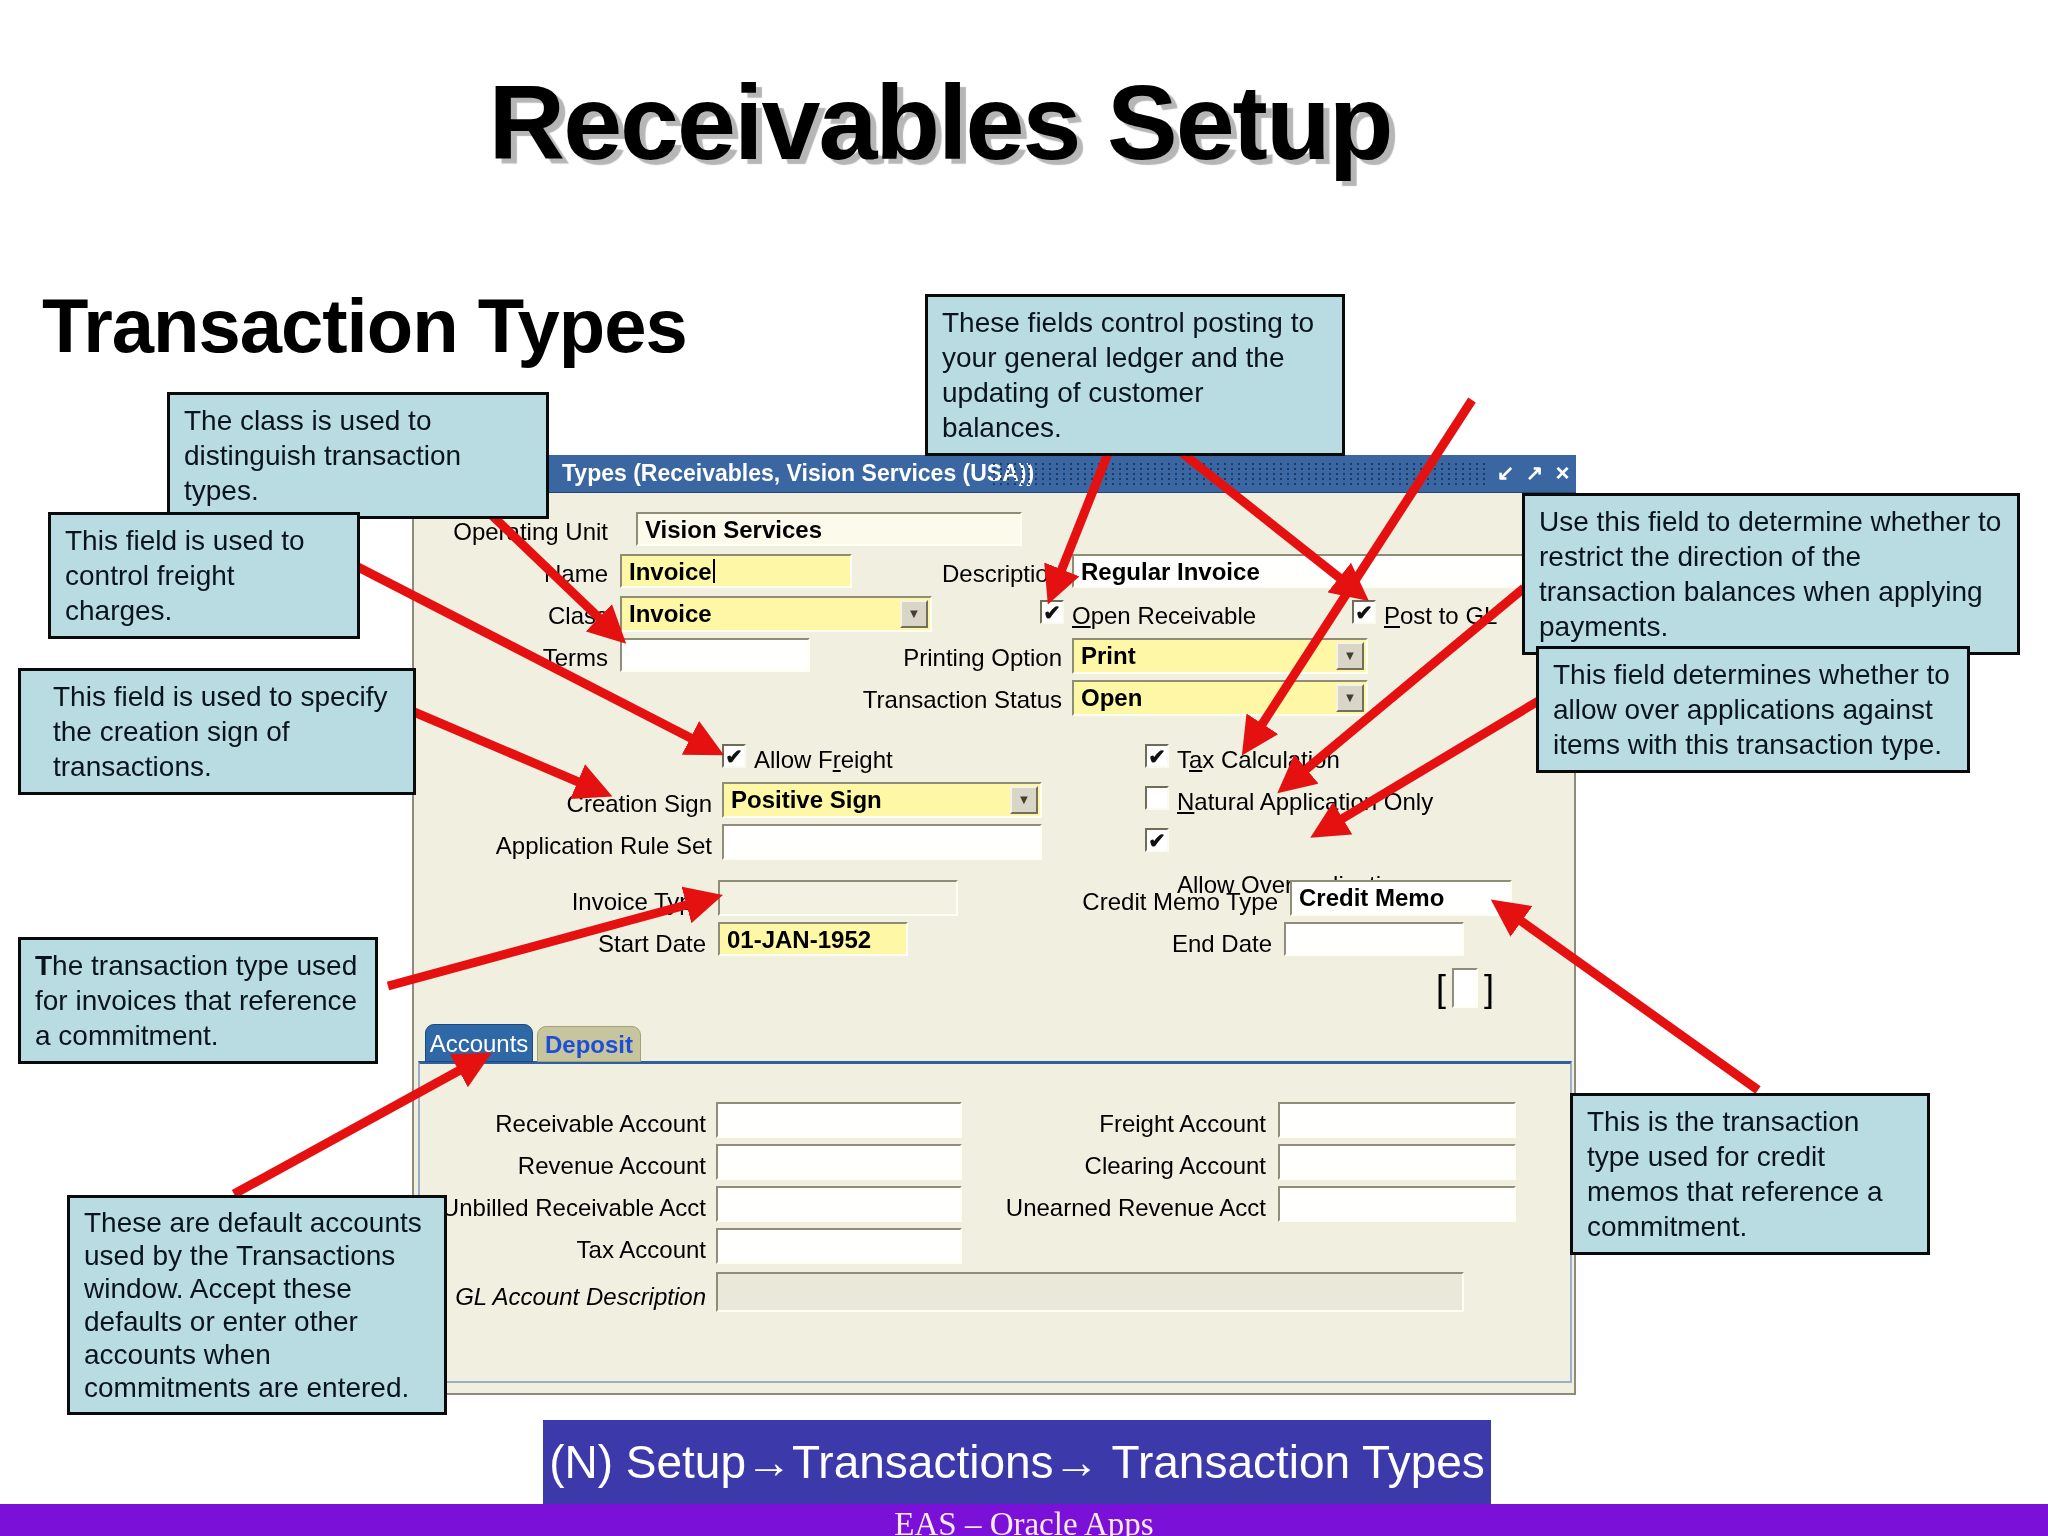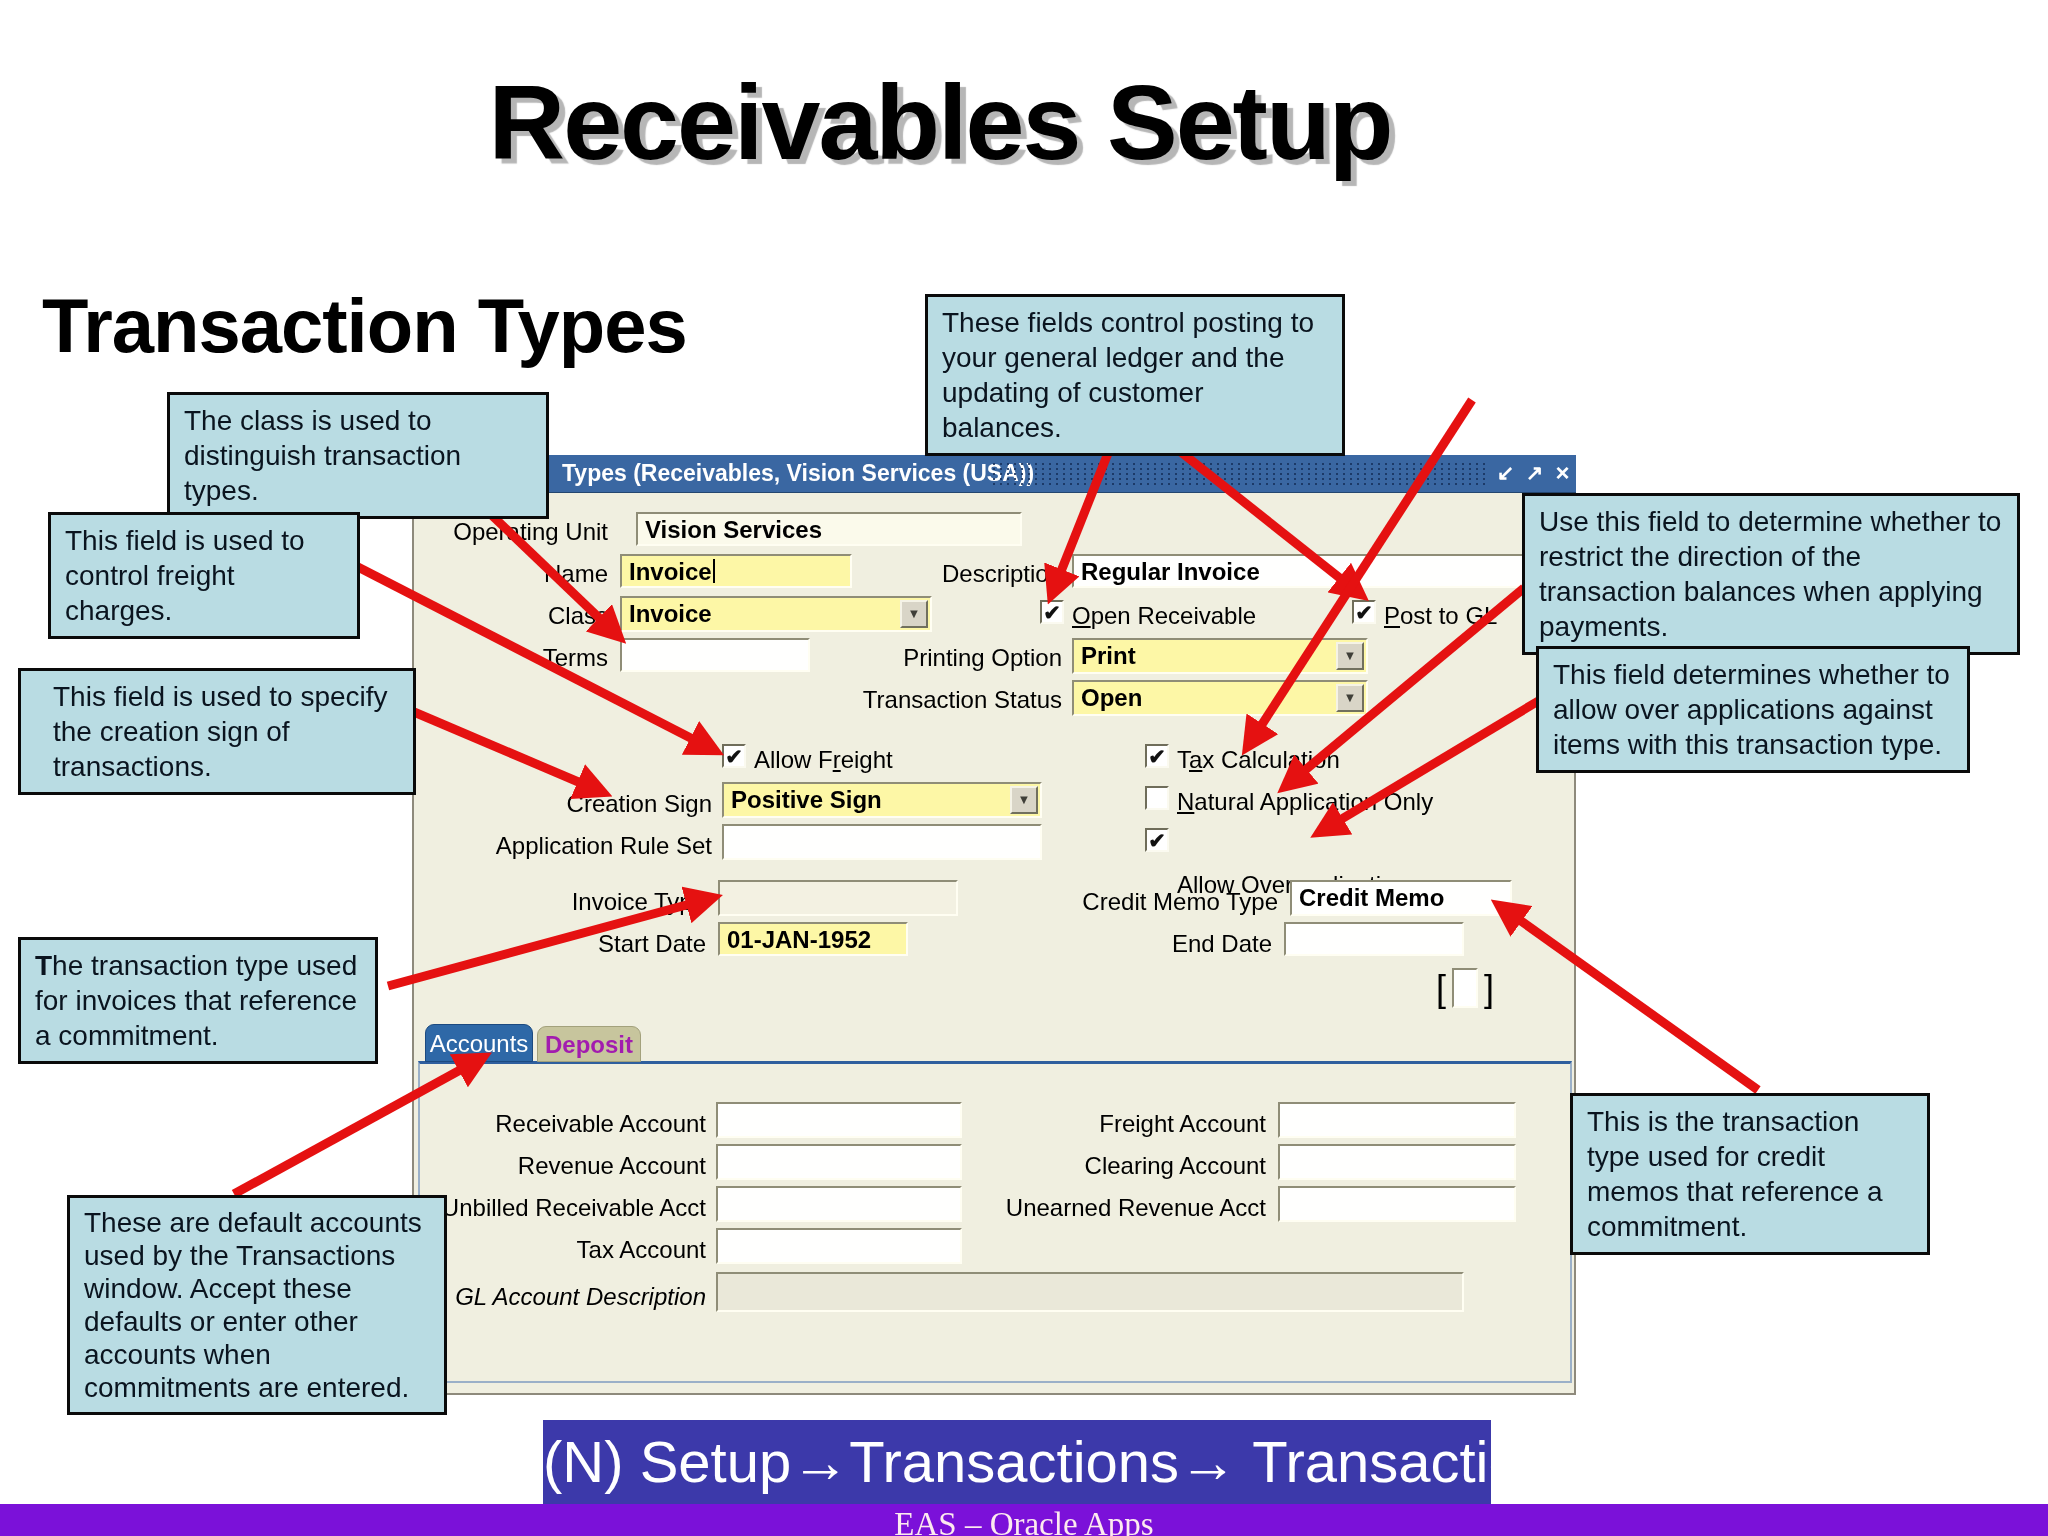--- a/index.html
+++ b/index.html
@@ -59,37 +59,37 @@
   .dd{position:absolute;width:28px;height:28px;background:#d9d5c7;border:2px solid;
     border-color:#f5f3e6 #71705e #71705e #f5f3e6;color:#3f3f38;font-size:13px;line-height:24px;
     text-align:center;z-index:3;box-sizing:border-box;}
   .cursor{display:inline-block;width:2px;height:24px;background:#000;vertical-align:-3px;margin-left:1px;}
 
   
   #tab-accounts{position:absolute;left:425px;top:1024px;width:108px;height:38px;background:#2e68a7;
     color:#fff;font-size:24px;text-align:center;line-height:38px;border-radius:9px 9px 0 0;
     border:1px solid #1c4a80;z-index:3;box-sizing:border-box;}
   #tab-deposit{position:absolute;left:537px;top:1026px;width:104px;height:36px;background:#c7c59d;
-    color:#a21caf;font-size:24px;font-weight:bold;text-align:center;line-height:36px;
+    color:#1d4ed8;font-size:24px;font-weight:bold;text-align:center;line-height:36px;
     border-radius:9px 9px 0 0;border:1px solid #a3a17c;z-index:2;box-sizing:border-box;}
   #tab-frame{position:absolute;left:418px;top:1061px;width:1154px;height:322px;
     border:2px solid #9bb0c8;border-top:3px solid #2f5f9e;z-index:1;box-sizing:border-box;}
 
   
   .bracket{position:absolute;font-size:36px;color:#000;z-index:2;}
   #flexbox{position:absolute;left:1452px;top:968px;width:26px;height:40px;background:#fff;
     border:2px solid;border-color:#8f8d77 #fffef2 #fffef2 #8f8d77;z-index:2;box-sizing:border-box;}
 
   
   #arrows{position:absolute;left:0;top:0;width:2048px;height:1536px;z-index:5;pointer-events:none;}
 
   
   #navbox{position:absolute;left:543px;top:1420px;width:948px;height:84px;background:#3c39aa;
     z-index:6;}
-  #navtext{width:100%;text-align:center;color:#fff;font-size:58px;line-height:84px;white-space:nowrap;}
+  #navtext{width:100%;text-align:center;color:#fff;font-size:46px;line-height:84px;white-space:nowrap;}
   #footerbar{position:absolute;left:0;top:1504px;width:2048px;height:32px;background:#7b11d9;z-index:6;}
   #footertext{width:100%;text-align:center;color:#fde9ef;font-size:33px;line-height:40px;
     font-family:"Liberation Serif",serif;}
 </style>
 </head>
 <body>
 
 <div id="stage">
 
   <div id="slide-title">Receivables Setup</div>

